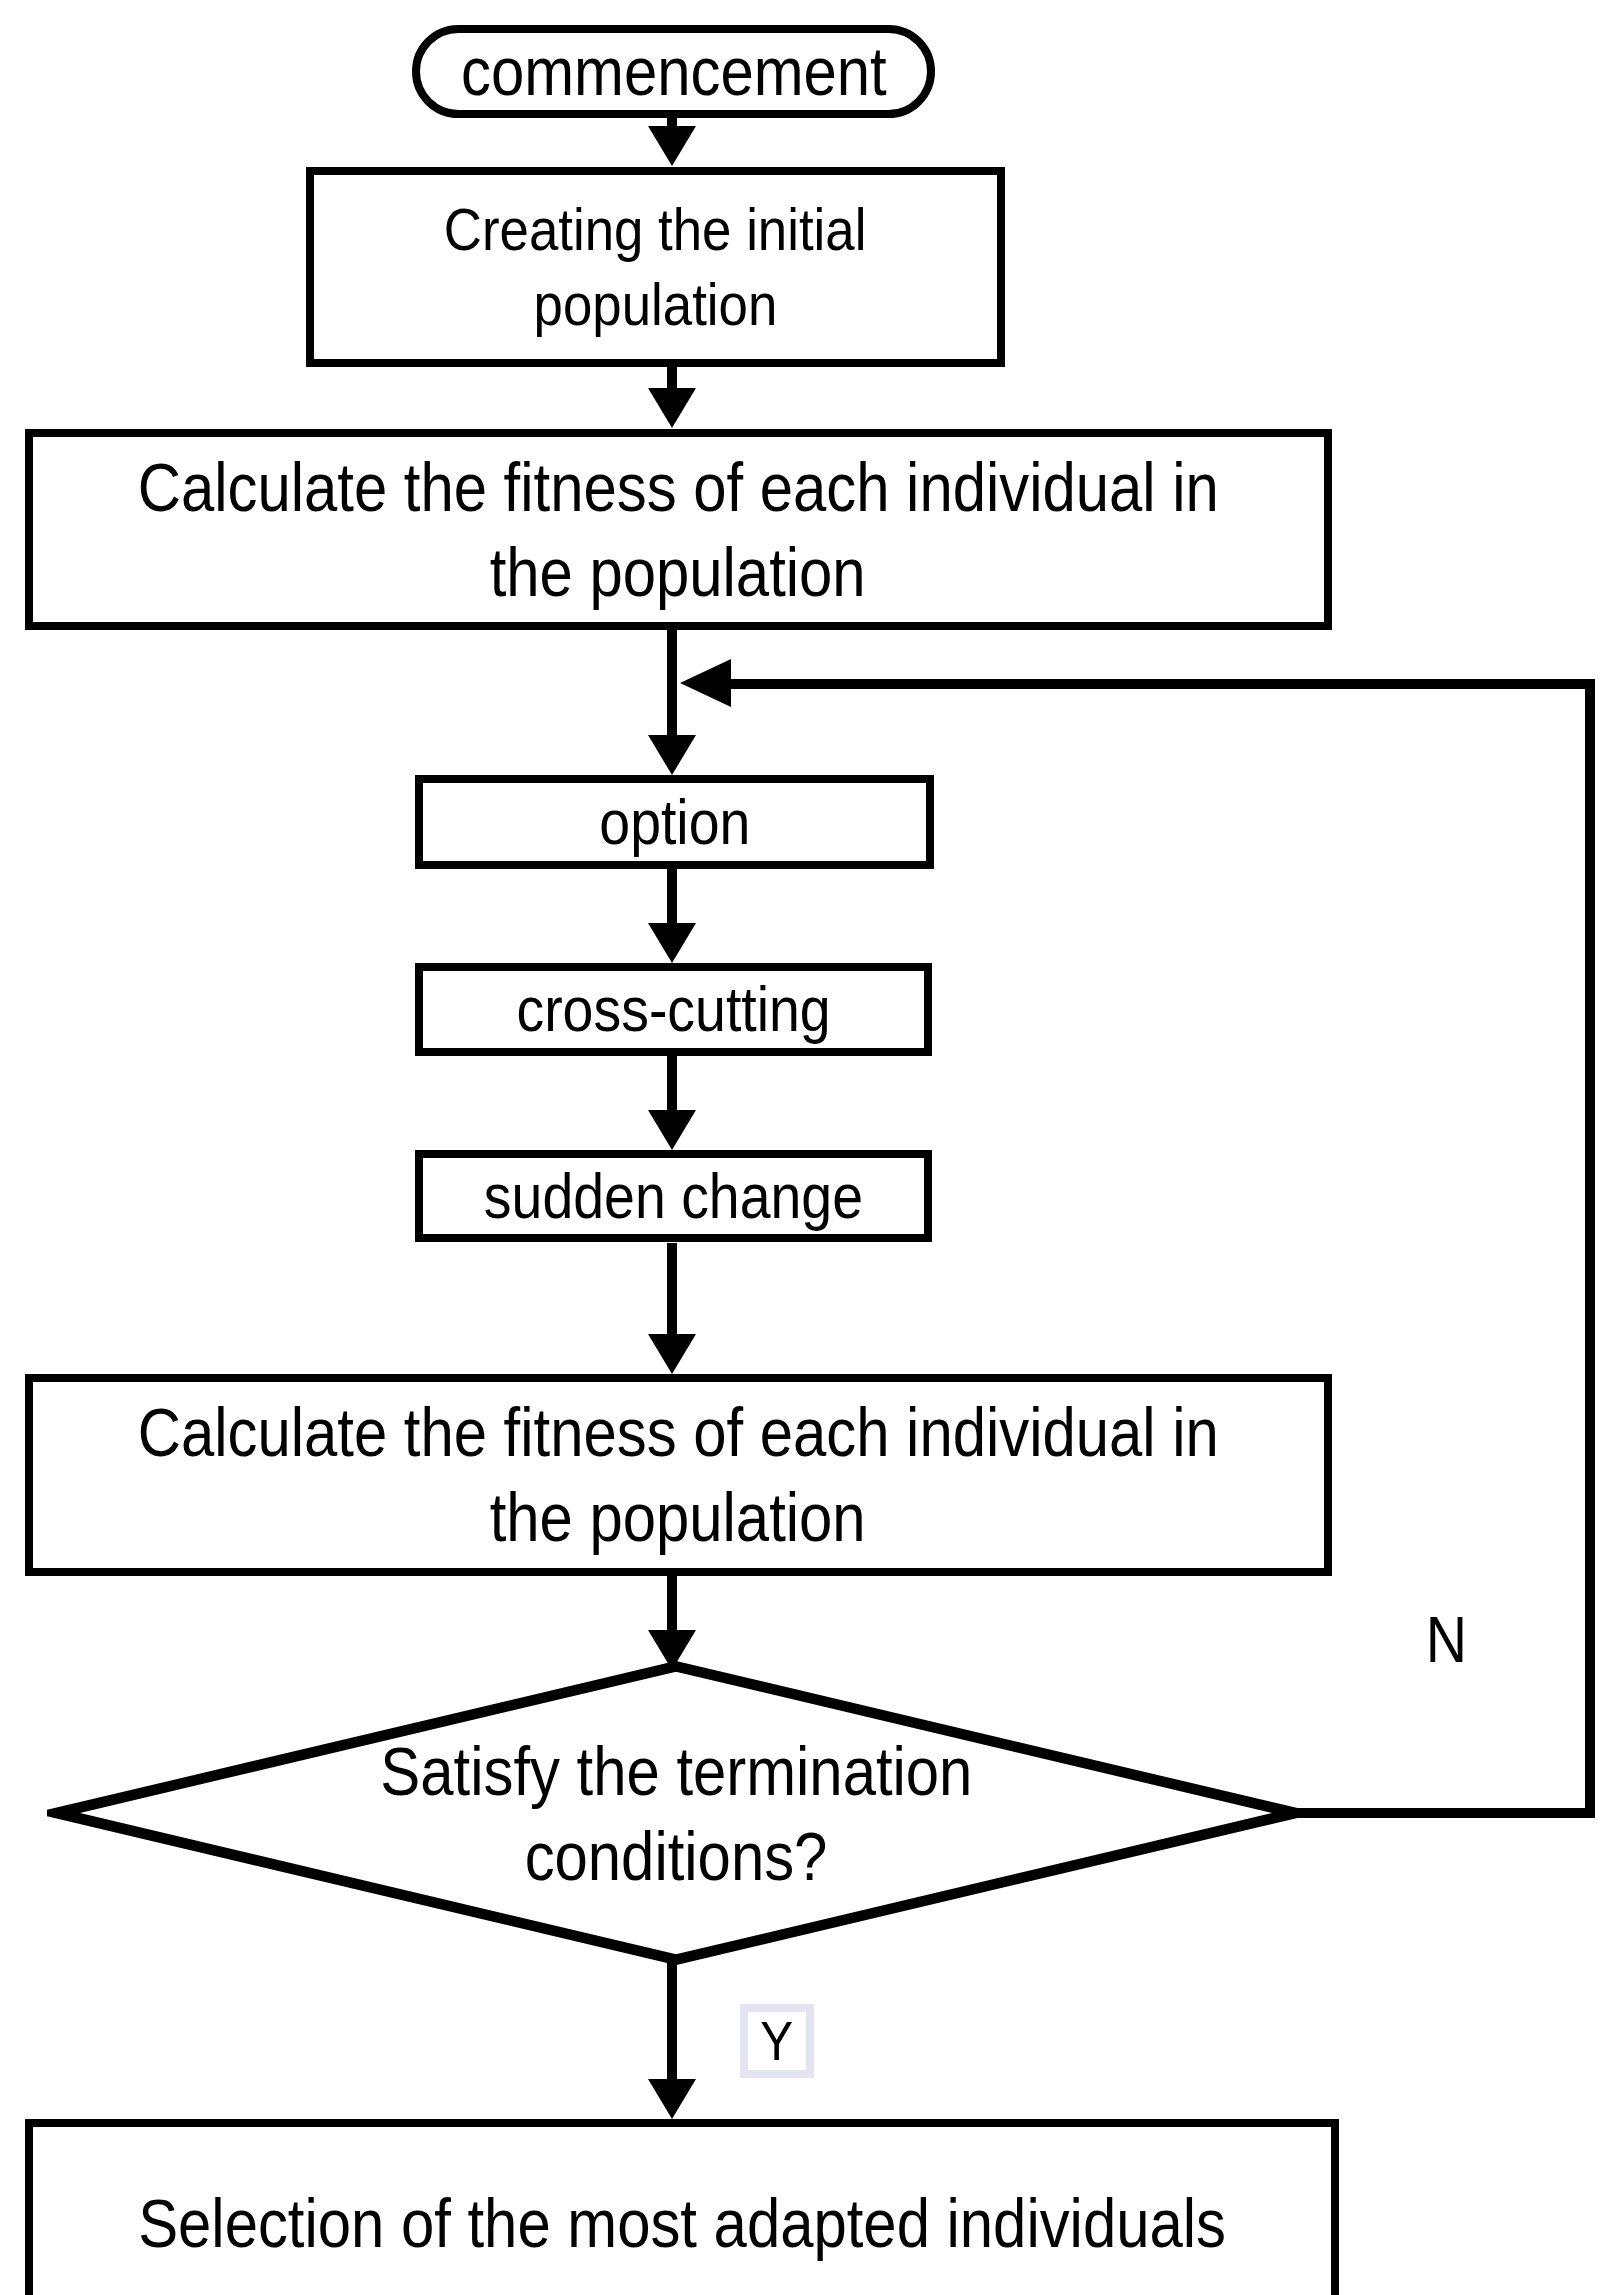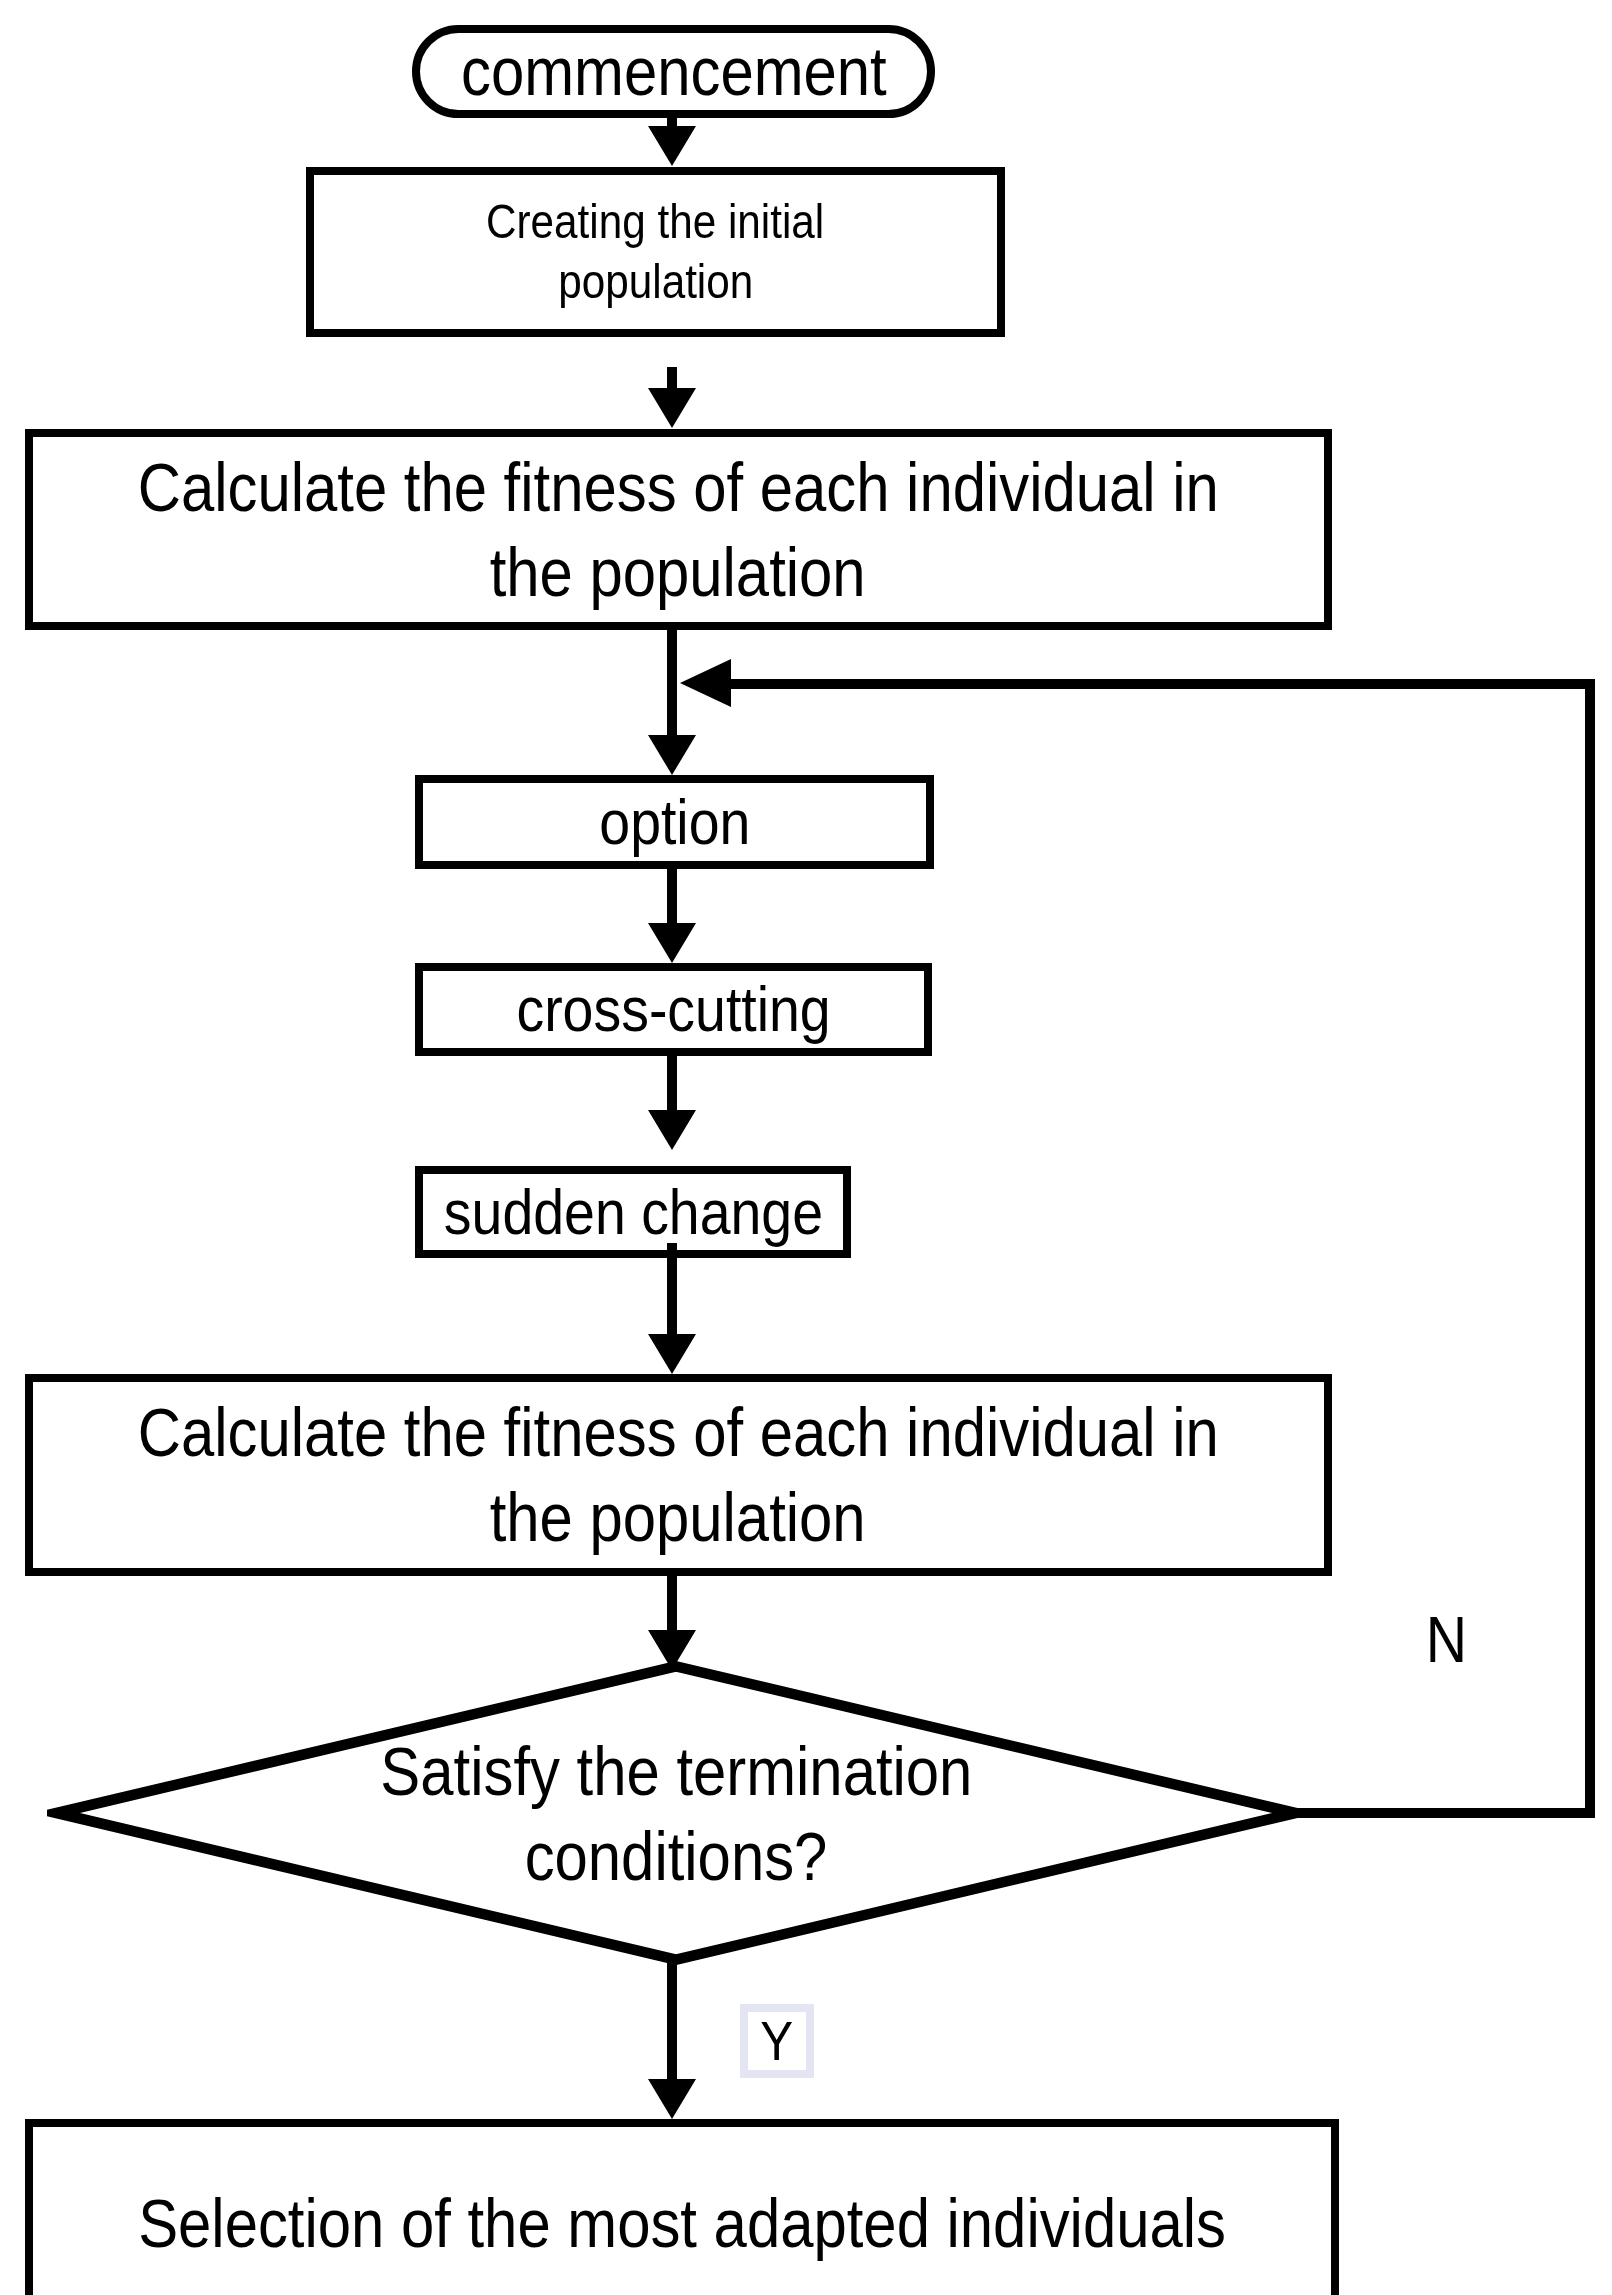--- a/index.html
+++ b/index.html
@@ -34,25 +34,25 @@
     white-space:nowrap;
     line-height:1.25;
     transform:scaleX(0.88);
     transform-origin:50% 50%;
   }
   #node-start{
     left:412px; top:25px; width:523px; height:93px;
     border-radius:47px; border-width:8px;
     font-size:68px;
   }
-  #node-create{ left:306px; top:167px;  width:699px;  height:170px; font-size:48px;text-align:center;}
+  #node-create{ left:306px; top:167px;  width:699px;  height:200px; font-size:60px;text-align:center;}
   #node-fitness-initial{ left:24.6px;  top:429px;  width:1307px; height:201px; font-size:68px;}
   #node-option{ left:415px; top:775px;  width:519px;  height:94px; font-size:63px;}
   #node-cross{  left:415px; top:963px; width:517px;  height:93px; font-size:63px;}
-  #node-sudden{ left:415px; top:1150px; width:436px;  height:92px; font-size:63px;margin-top:16px;}
+  #node-sudden{ left:415px; top:1150px; width:517px;  height:92px; font-size:63px;}
   #node-fitness-new{ left:24.6px; top:1374px; width:1307px; height:202px; font-size:68px;}
   #node-selection{ left:24.6px; top:2119px; width:1314px; height:208px; font-size:68px;}
   
   #decision-wrap{ position:absolute; left:47px; top:1661px; width:1258px; height:304px; }
   #decision-wrap svg{ display:block; width:100%; height:100%; }
   #decision-text{
     position:absolute; left:325px; top:1726px; width:703px; height:176px;
     display:flex; flex-direction:column; align-items:center; justify-content:center;
     font-size:68px;
   }

